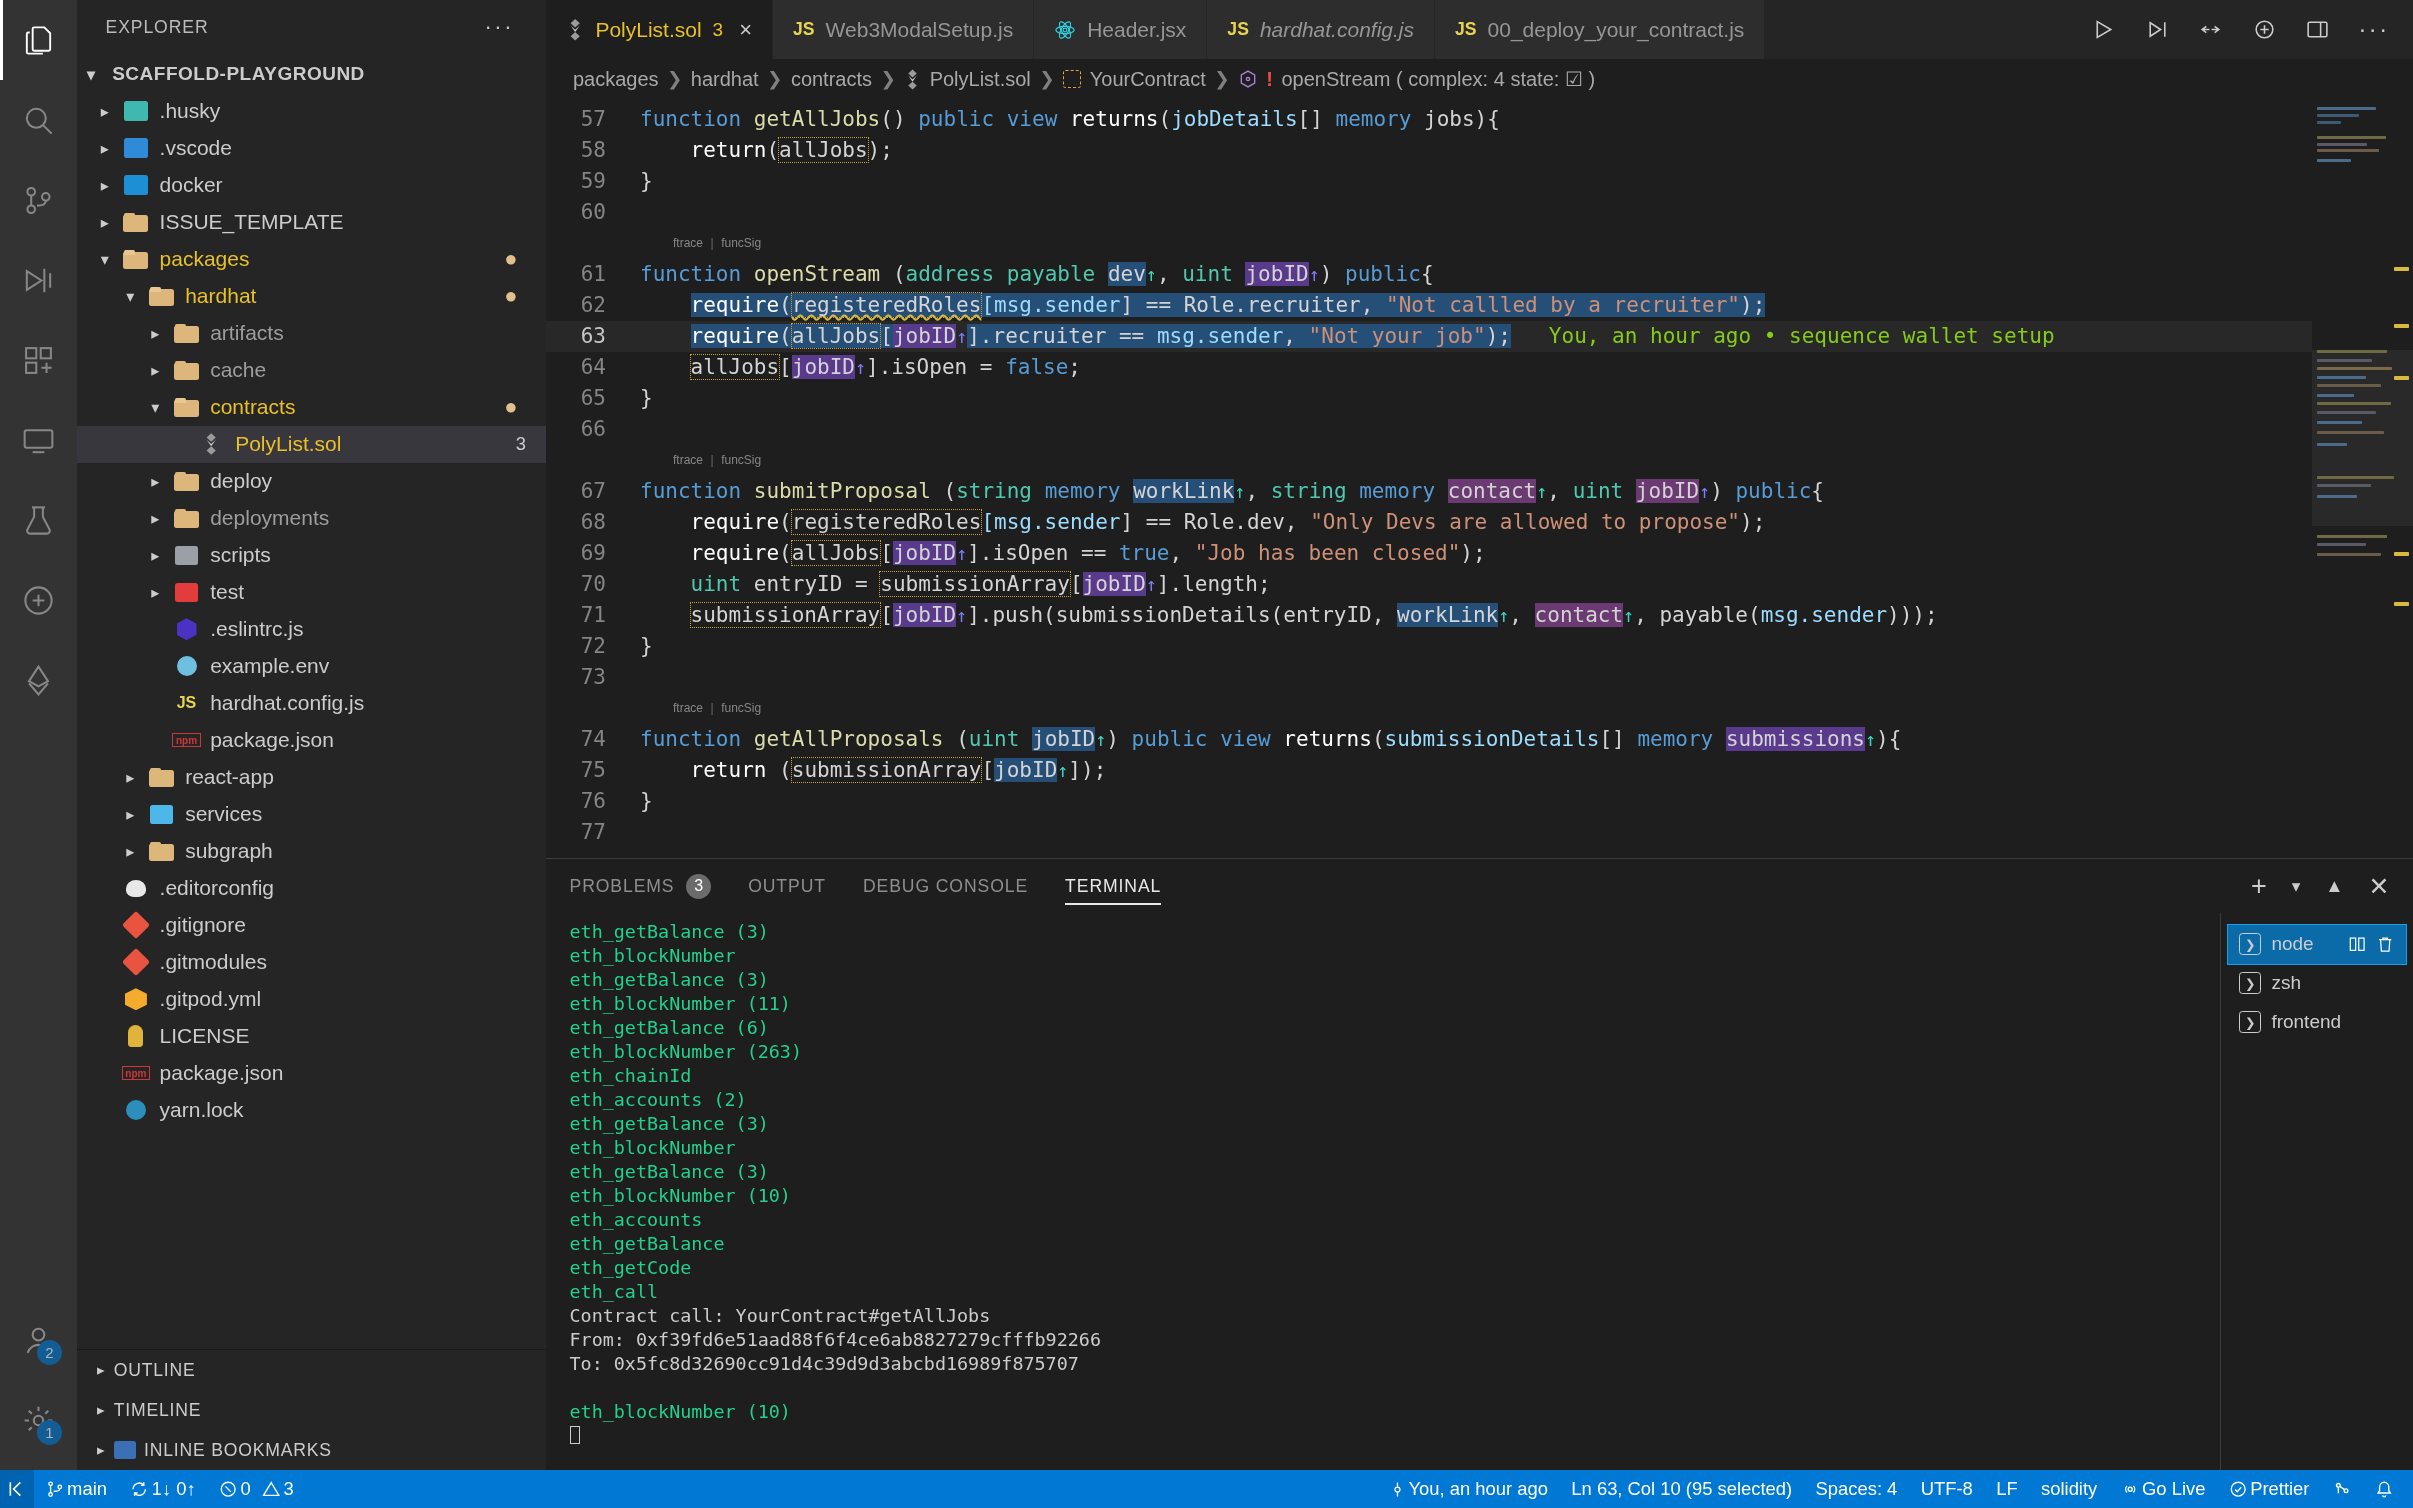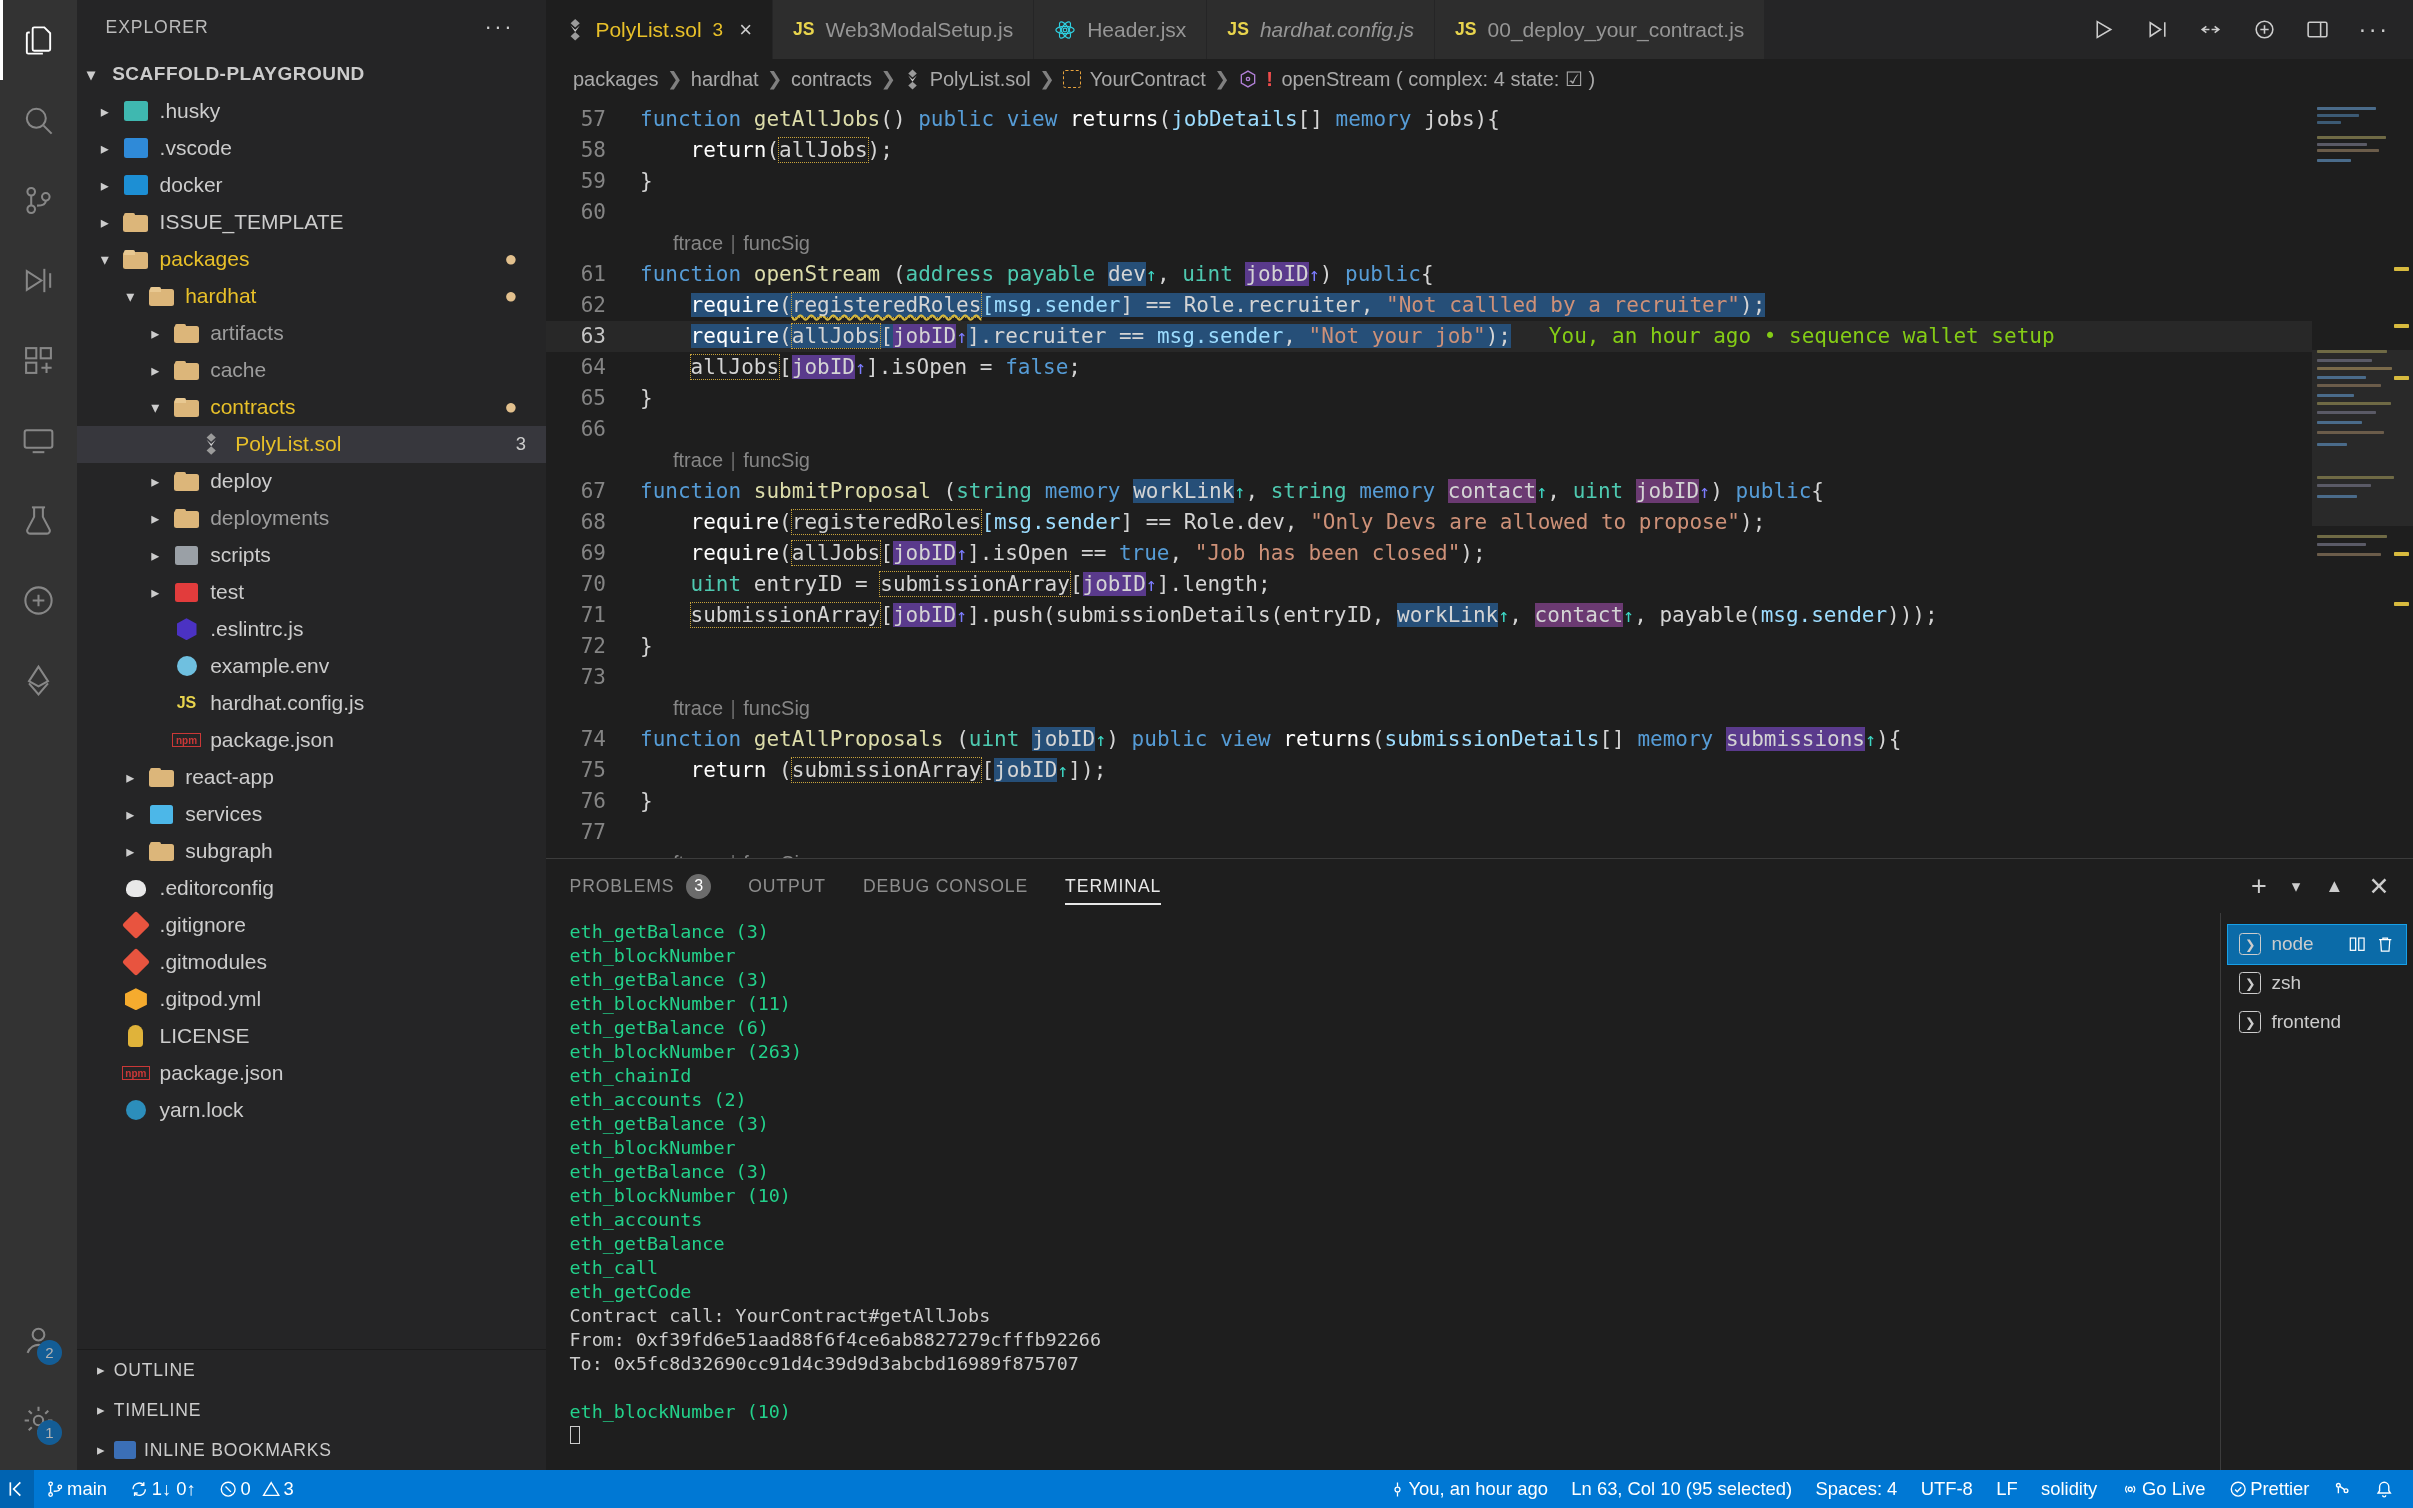--- a/index.html
+++ b/index.html
@@ -113,21 +113,21 @@
   .code-wrap { flex:1; position:relative; min-height:0; overflow:hidden; display:flex; }
   .code-area { flex:1; position:relative; overflow:hidden;}
   pre.code {
     font-family:"DejaVu Sans Mono","Liberation Mono",monospace;
     font-size:21px; line-height:31px; color:#d4d4d4; white-space:pre; padding-top:5px;
   }
   .ln { display:inline-block; width:94px; text-align:right; color:#858585; padding-right:34px; }
   .ln.cur { color:#c6c6c6; }
   .codeline { position:relative; height:31px; }
   .codeline.hl { background:#282828; }
-  .lens { height:31px; color:#999999; font-size:20px; padding-left:127px;
+  .lens { height:31px; color:#999999; font-size:12px; padding-left:127px;
           font-family:"Liberation Sans",sans-serif; display:flex; align-items:center; }
   .lens span { opacity:.85;}
   .lens .bar { margin:0 7.5px; color:#777; }
 
   
   .kw   { color:#569cd6; }
   .kw2  { color:#ffffff; }
   .fn   { color:#dcdcaa; }
   .typ  { color:#4ec9b0; }
   .var  { color:#9cdcfe; }
@@ -731,22 +731,22 @@
               <div class="tgreen">eth_getBalance (6)</div>
               <div class="tgreen">eth_blockNumber (263)</div>
               <div class="tgreen">eth_chainId</div>
               <div class="tgreen">eth_accounts (2)</div>
               <div class="tgreen">eth_getBalance (3)</div>
               <div class="tgreen">eth_blockNumber</div>
               <div class="tgreen">eth_getBalance (3)</div>
               <div class="tgreen">eth_blockNumber (10)</div>
               <div class="tgreen">eth_accounts</div>
               <div class="tgreen">eth_getBalance</div>
+              <div class="tgreen">eth_getCode</div>
               <div class="tgreen">eth_call</div>
-              <div class="tgreen">eth_getCode</div>
               <div class="twhite">  Contract call:       YourContract#getAllJobs</div>
               <div class="twhite">  From:                0xf39fd6e51aad88f6f4ce6ab8827279cfffb92266</div>
               <div class="twhite">  To:                  0x5fc8d32690cc91d4c39d9d3abcbd16989f875707</div>
               <div class="twhite">&nbsp;</div>
               <div class="tgreen">eth_blockNumber (10)</div>
               <div><span class="tcursor"></span></div>
             </div>
         <div class="termlist" id="termlist-host">
               <div class="tl-item active">
                 <span class="tl-ic">❯</span>

